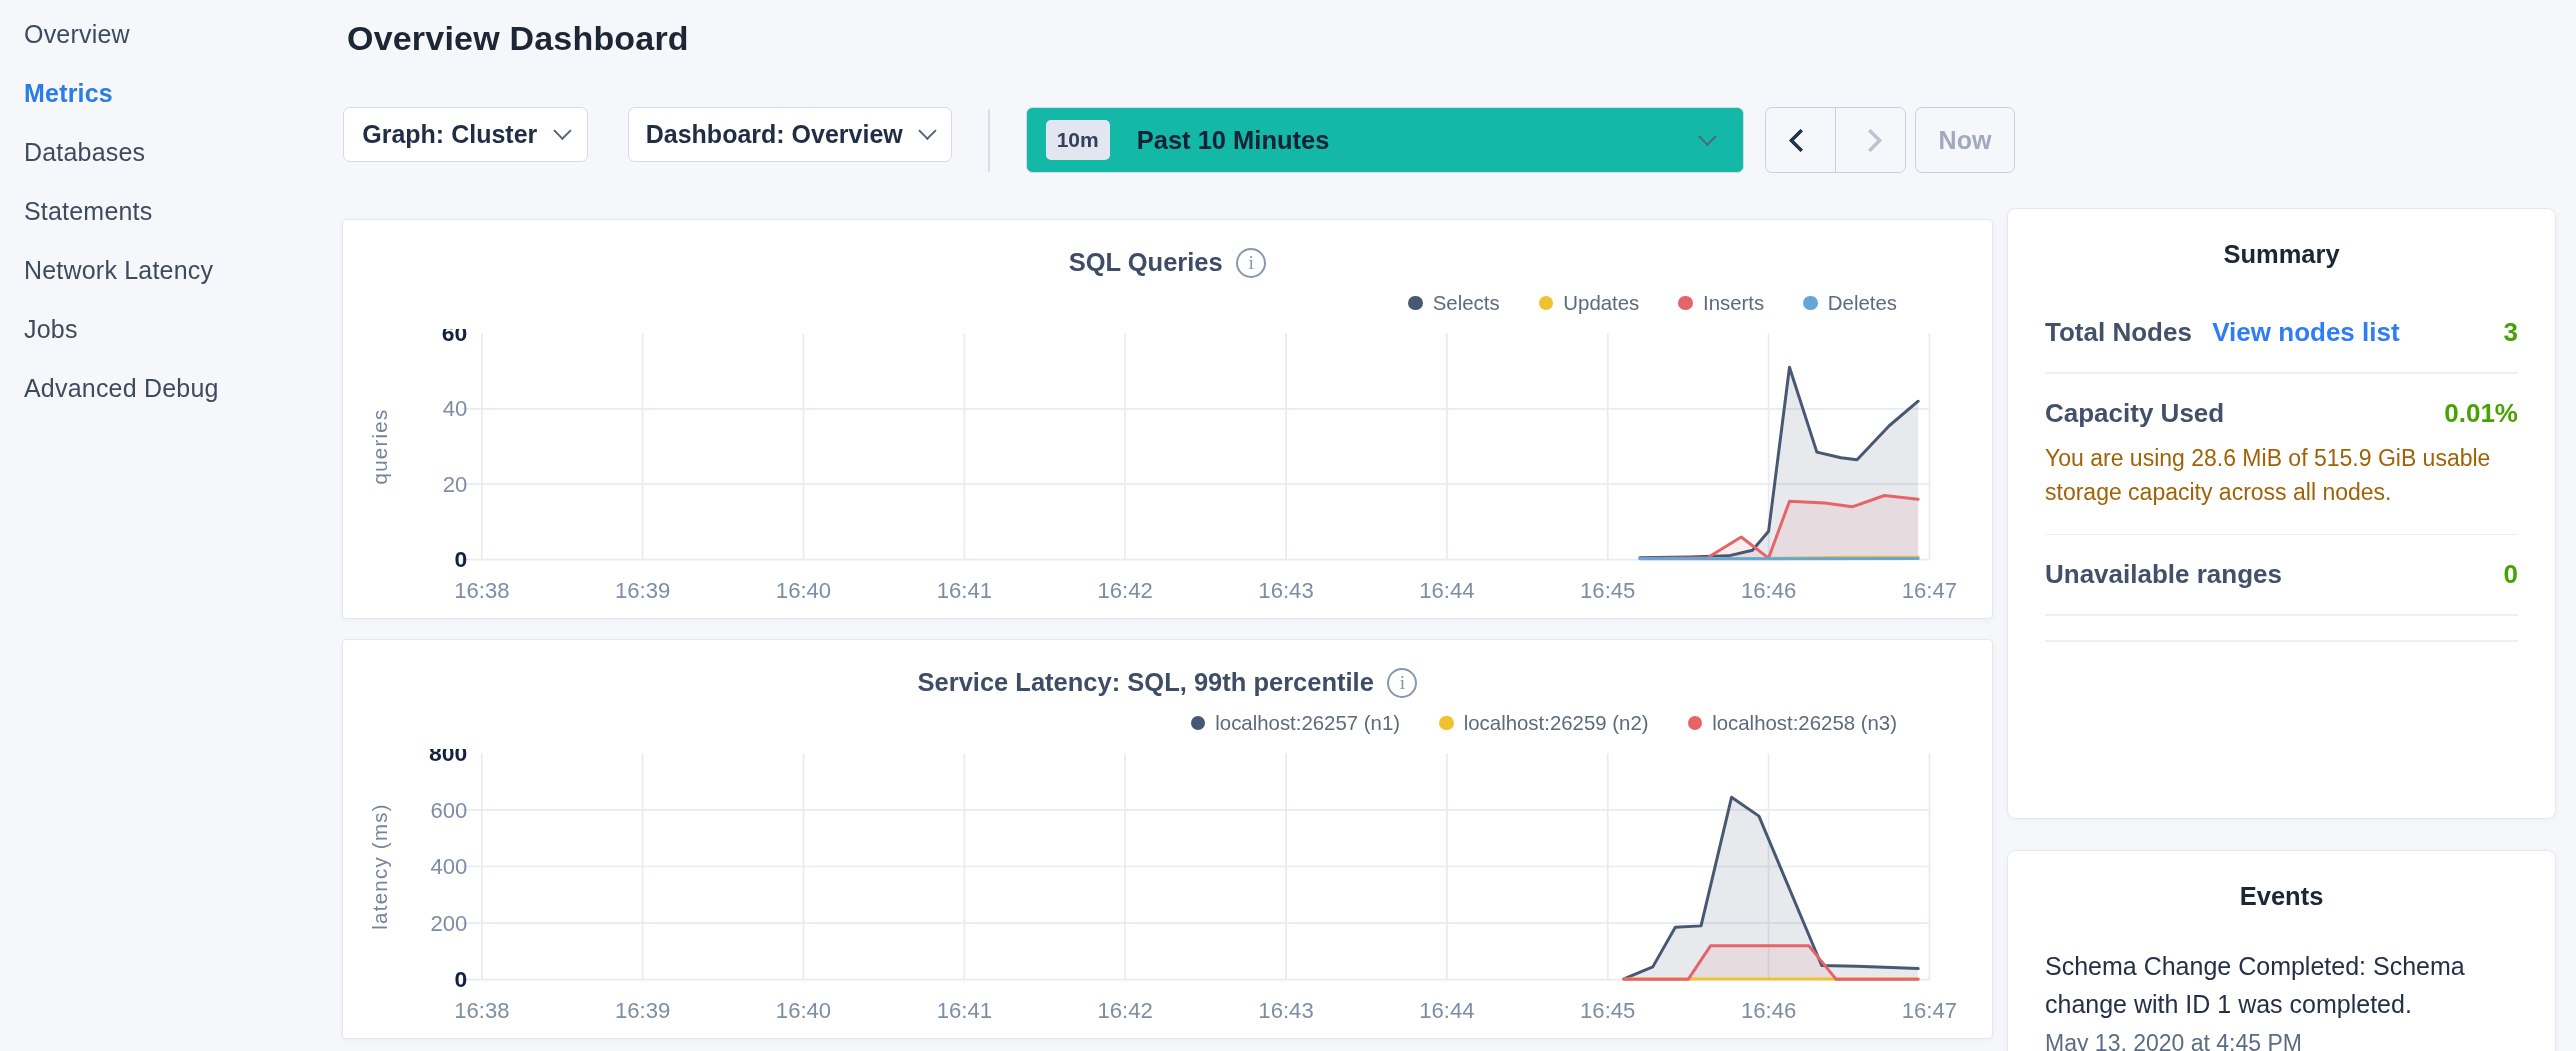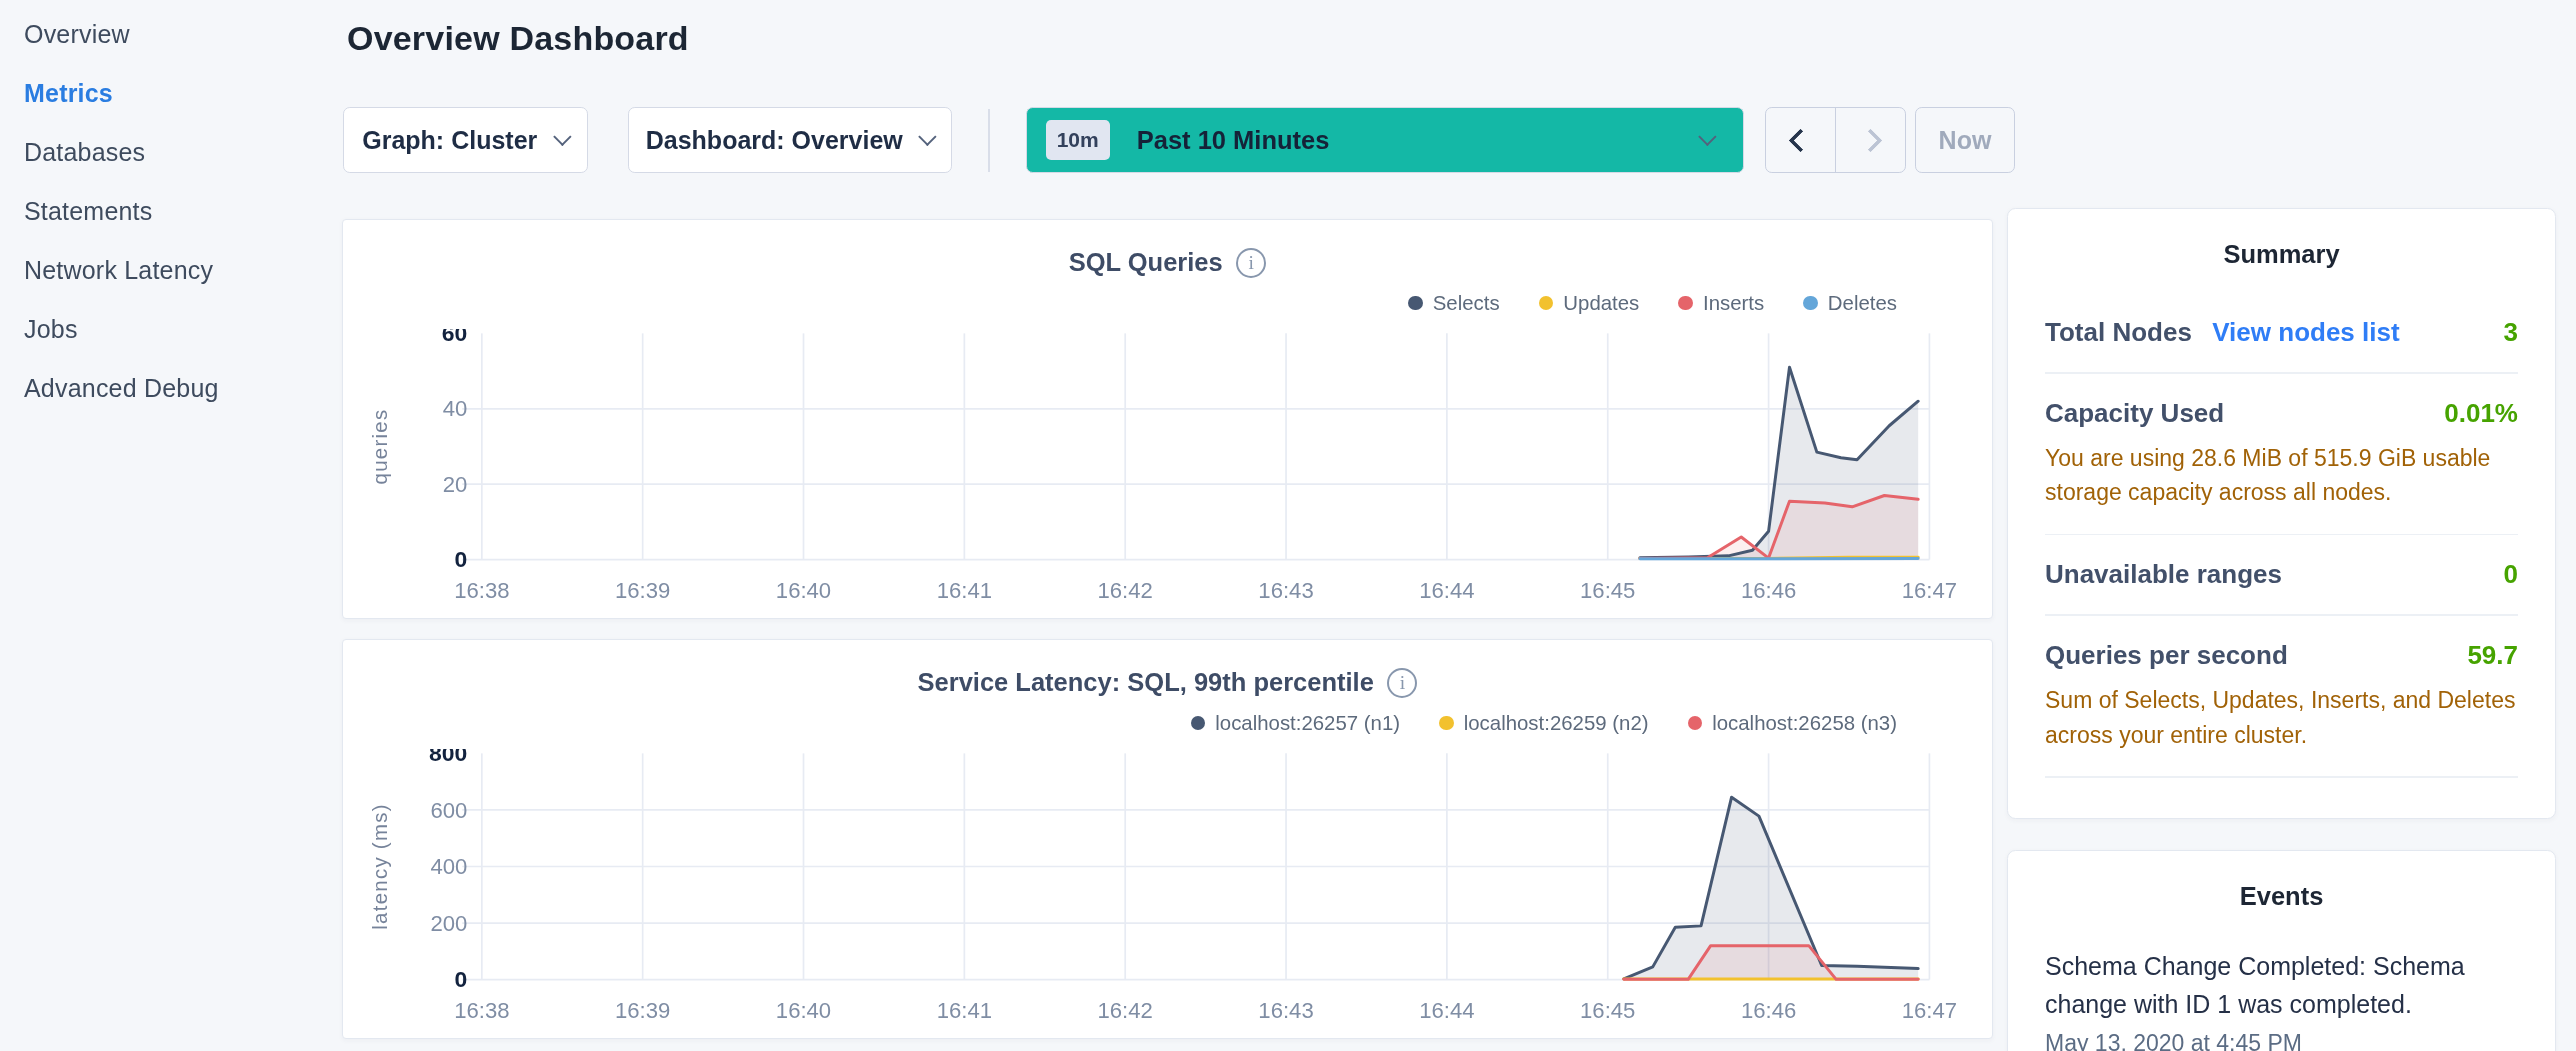--- a/index.html
+++ b/index.html
@@ -21,21 +21,21 @@
 
   
   .page-title {
     position:absolute; left:347px; top:18.7px;
     font-size:34px; font-weight:700; color:#1c2634; letter-spacing:0.2px;
   }
 
   
   .controls { position:absolute; left:343px; top:107px; height:66px; width:1701px; }
   .dropdown {
-    position:absolute; top:0; height:66px;
+    position:absolute; top:0; height:55px;
     background:#fff; border:1.7px solid #d5dae6; border-radius:6.8px;
     display:flex; align-items:center; justify-content:center; gap:18.7px;
     font-size:25px; font-weight:700; color:#1f2d45; cursor:pointer;
   }
   .dd-graph { left:0; width:245px; }
   .dd-dashboard { left:285px; width:324px; }
   .chev {
     width:12.8px; height:12.8px; flex:0 0 auto;
     border-right:2.6px solid #54627c; border-bottom:2.6px solid #54627c;
     transform:rotate(45deg) translate(-2.6px,-2.6px);
@@ -291,27 +291,20 @@
         <div class="summary-desc">You are using 28.6 MiB of 515.9 GiB usable storage capacity across all nodes.</div>
       </div>
       <div class="summary-divider"></div>
       <div>
         <div class="summary-row-top">
           <span class="summary-label">Unavailable ranges</span>
           <span class="summary-value">0</span>
         </div>
       </div>
       <div class="summary-divider"></div>
-      <div>
-        <div class="summary-row-top">
-          <span class="summary-label">Queries per second</span>
-          <span class="summary-value">59.7</span>
-        </div>
-        <div class="summary-desc">Sum of Selects, Updates, Inserts, and Deletes across your entire cluster.</div>
-      </div>
       <div class="summary-divider"></div>
     </div>
 </aside>
 
 <aside class="side-card" id="events-card">
   <h2 class="side-card-title">Events</h2>
   <div id="events-list">
       <div class="event-item">
         <div class="event-message">Schema Change Completed: Schema change with ID 1 was completed.</div>
         <div class="event-time">May 13, 2020 at 4:45 PM</div>

